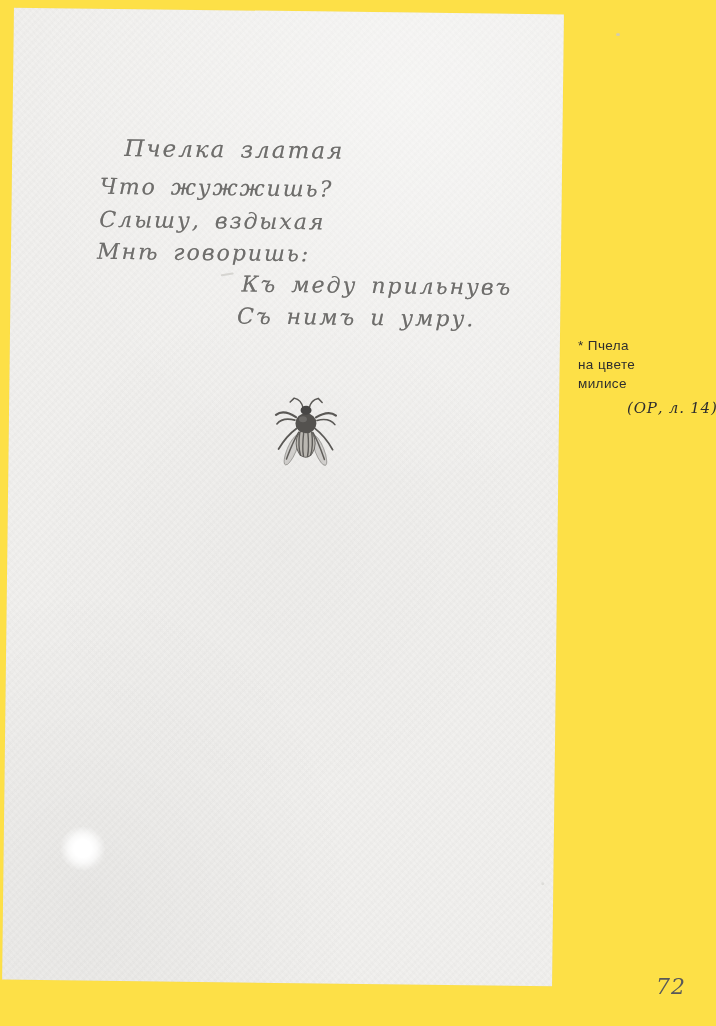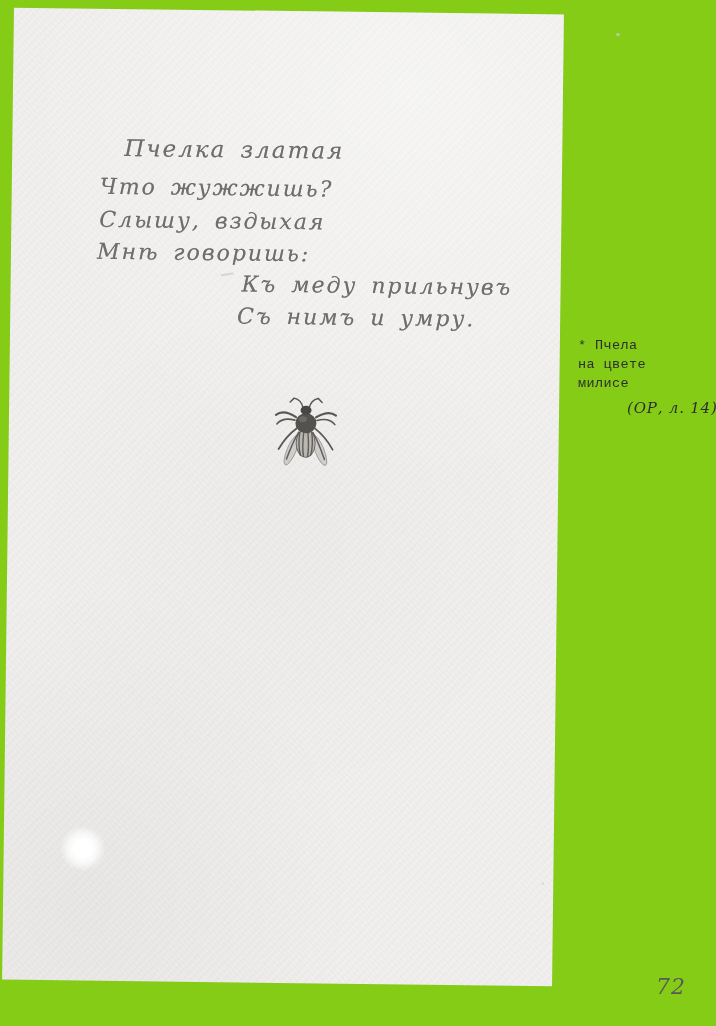--- a/index.html
+++ b/index.html
@@ -4,21 +4,21 @@
 <style>
   html, body { margin: 0; padding: 0; }
   body {
     width: 716px; height: 1026px;
     background: #fdfdfc;
     font-family: "DejaVu Serif", serif;
     overflow: hidden;
   }
   .canvas {
     position: relative; width: 716px; height: 1026px;
-    background: #84cc16;
+    background: #fde047;
   }
 
   
   .scan {
     position: absolute; left: 8px; top: 11px;
     width: 550px; height: 972px;
     background-color: #f1f0ee;
     background-image:
       radial-gradient(120% 70% at 72% 8%,  rgba(255,255,255,0.40), rgba(255,255,255,0) 60%),
       radial-gradient(90% 60%  at 15% 92%, rgba(0,0,0,0.035), rgba(0,0,0,0) 55%),
@@ -72,21 +72,21 @@
   .speck-a { position: absolute; left: 616px; top: 33px; width: 4px; height: 3px;
              background: #c9c9c7; border-radius: 50%; opacity: .8; }
   .speck-b { position: absolute; left: 538px; top: 868px; width: 3px; height: 3px;
              background: #dddcd9; border-radius: 50%; }
 
   
   .note {
     position: absolute; left: 578px; top: 336px;
     font-size: 13.5px; line-height: 19px;
     color: #2e2e2e; letter-spacing: 0.4px;
-    font-family: Liberation Mono, monospace;
+    font-family: Liberation Sans, sans-serif;
   }
   .note-ref {
     position: absolute; left: 599px; top: 399px;
     font-size: 15px; font-style: italic;
     color: #2e2e2e; letter-spacing: 0.8px;
     font-family: "DejaVu Serif", serif;
     white-space: nowrap;
     margin-left: 28px;
   }
 

